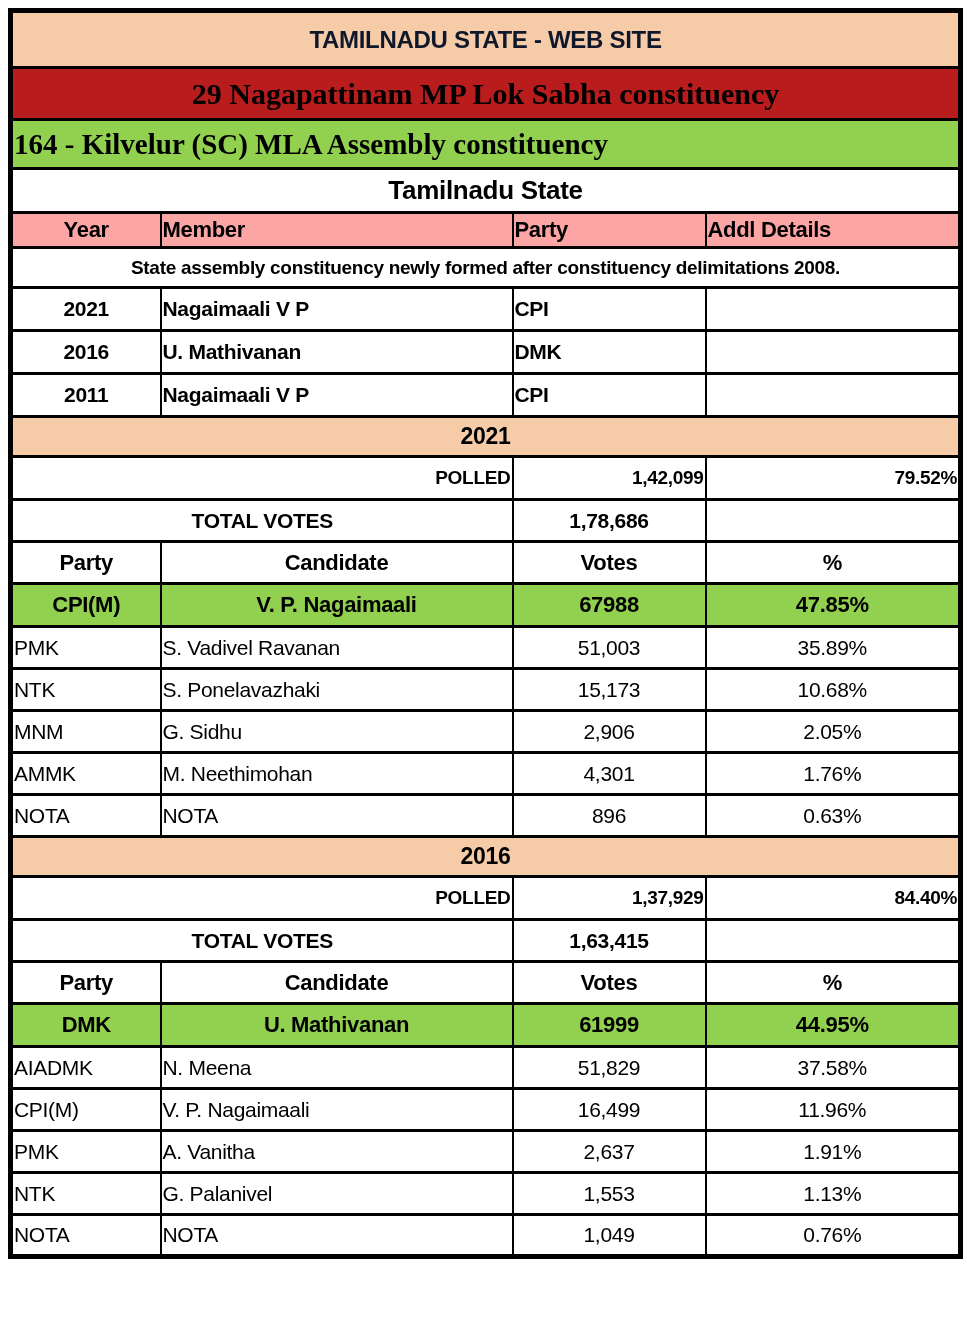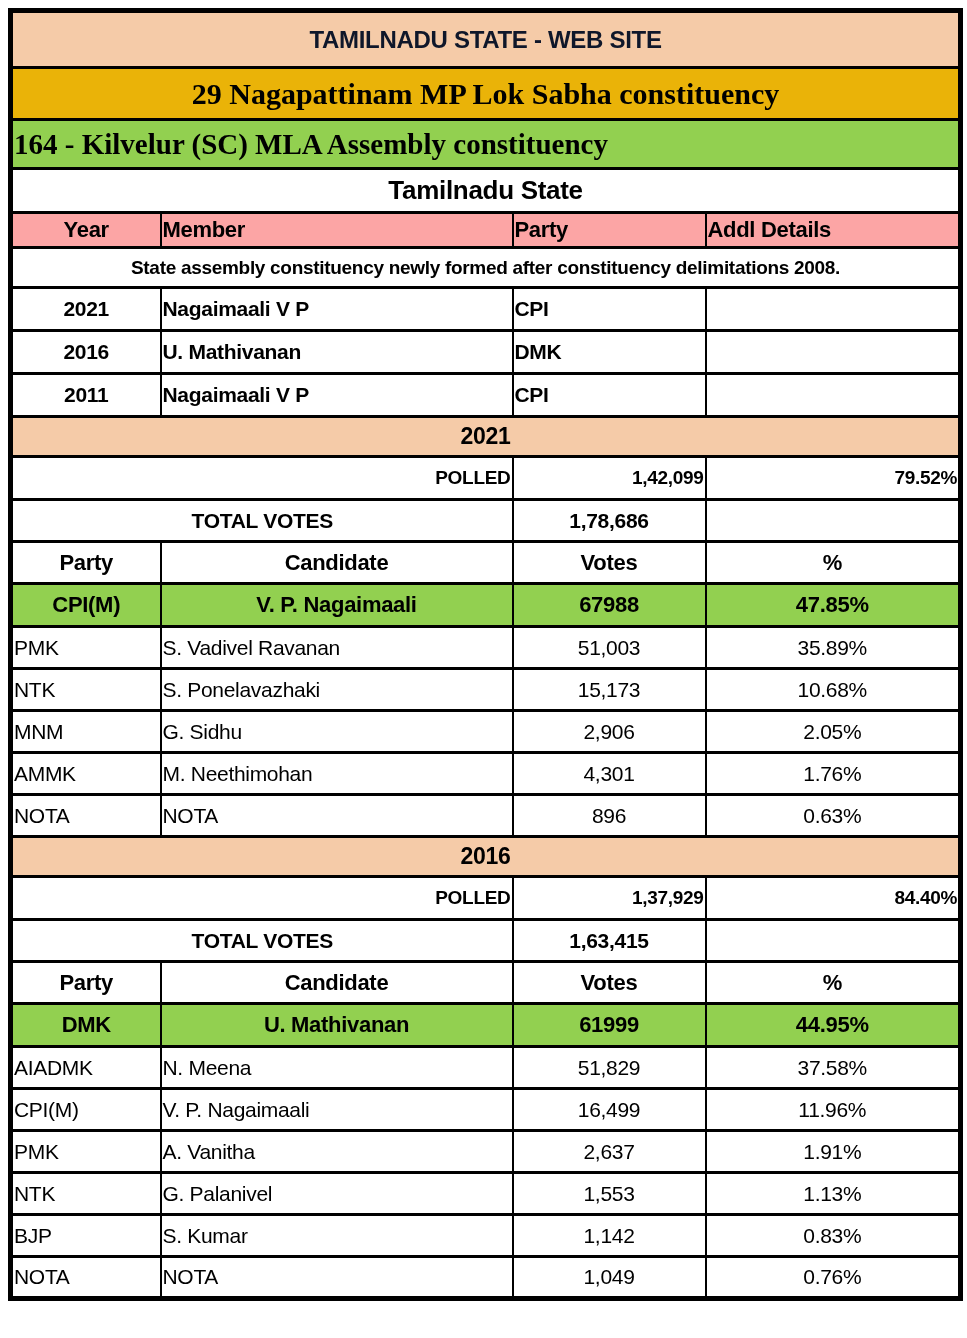--- a/index.html
+++ b/index.html
@@ -29,21 +29,21 @@
     color:#000;
     overflow: hidden;
     white-space: nowrap;
     letter-spacing: -0.3px;
   }
   .c { text-align: center; }
   .l { text-align: left; padding-left: 1px; }
 
   .row-title    { height: 57px; background: #F5CBA8; }
   .row-title td { color:#0f172a; font-weight:bold; font-size:24px; text-align:center; }
-  .row-mp       { height: 52px; background: #eab308; }
+  .row-mp       { height: 52px; background: #b91c1c; }
   .row-mp td    { font-family:"Liberation Serif", serif; font-weight:bold; font-size:30px; text-align:center; letter-spacing:0; }
   .row-mla      { height: 49px; background: #92D050; }
   .row-mla td   { font-family:"Liberation Serif", serif; font-weight:bold; font-size:29px; text-align:left; letter-spacing:0; }
   .row-state    { height: 44px; }
   .row-state td { font-weight:bold; font-size:26px; text-align:center; }
 
   .row-yhdr     { height: 35px; background: #fca5a5; }
   .row-yhdr td  { font-weight:bold; font-size:22px; }
   .row-note     { height: 40px; }
   .row-note td  { font-weight:bold; font-size:19px; text-align:center; }
@@ -217,26 +217,20 @@
         <td class="c">2,637</td>
         <td class="c">1.91%</td>
       </tr>
       <tr class="row-cand">
         <td class="l">NTK</td>
         <td class="l">G. Palanivel</td>
         <td class="c">1,553</td>
         <td class="c">1.13%</td>
       </tr>
       <tr class="row-cand">
-        <td class="l">BJP</td>
-        <td class="l">S. Kumar</td>
-        <td class="c">1,142</td>
-        <td class="c">0.83%</td>
-      </tr>
-      <tr class="row-cand">
         <td class="l">NOTA</td>
         <td class="l">NOTA</td>
         <td class="c">1,049</td>
         <td class="c">0.76%</td>
       </tr>
 
     </tbody>
   </table>
 </div>
 

